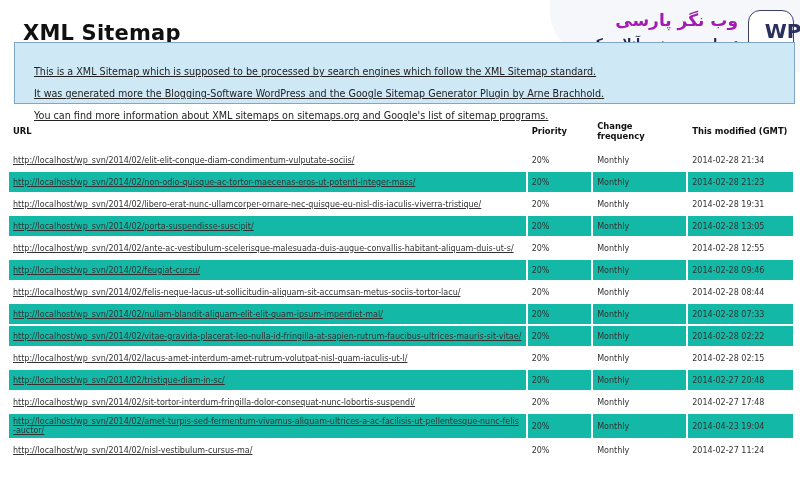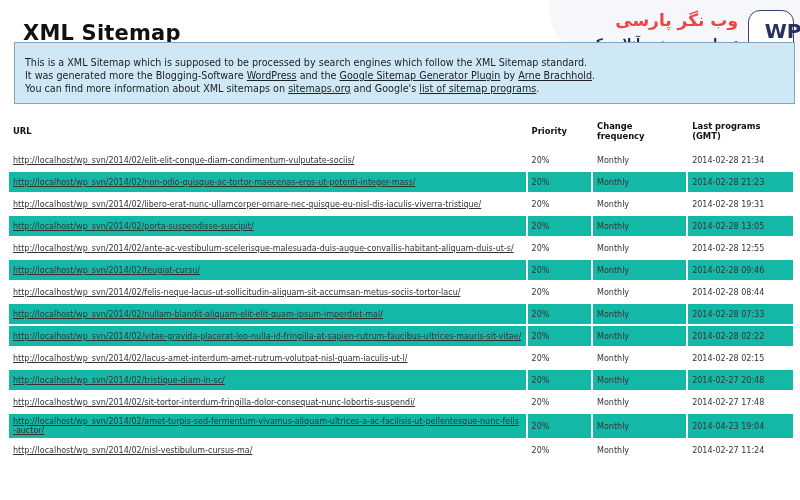--- a/index.html
+++ b/index.html
@@ -19,40 +19,40 @@
     position: absolute; left: 14px; top: 42px;
     width: 781px; height: 62px;
     box-sizing: border-box;
     background: #cfe8f6;
     border: 1px solid #7fa6c4;
     padding: 13px 0 0 10px;
     font-size: 9.6px; line-height: 13px;
     color: #222;
   }
   .intro a { color: #222; text-decoration: underline; }
-  .intro p { margin: 0; white-space: nowrap; }
+  .intro p { margin: 9px; white-space: nowrap; text-decoration: underline; }
 
   .brand {
     position: absolute; right: 0; top: 0;
     width: 250px; height: 72px;
     background: #f6f7fa;
     border-bottom-left-radius: 90px 60px;
   }
   .brand-logo {
     position: absolute; right: 6px; top: 10px;
     width: 44px; height: 48px;
     border: 1.5px solid #3a3f6b; border-radius: 12px;
     background: #fff;
     display: flex; flex-direction: column; align-items: center; justify-content: center;
   }
   .brand-logo .mark { font-size: 20px; font-weight: bold; color: #2b2f5e; line-height: 20px; font-family: "DejaVu Sans", sans-serif; margin-left: 24px; }
   .brand-logo .sub { font-size: 5px; color: #2b2f5e; margin-top: 2px; }
   .brand-name {
     position: absolute; right: 62px; top: 10px;
-    font-size: 17px; font-weight: bold; color: #ef4444;
+    font-size: 17px; font-weight: bold; color: #a21caf;
     direction: rtl;
   }
   .brand-tagline {
     position: absolute; right: 62px; top: 36px;
     font-size: 12px; font-weight: bold; color: #1e2350;
     direction: rtl;
   }
   .brand-tagline .hl { border-bottom: 2px solid #4a7fd0; }
 
   table.sitemap {
@@ -96,21 +96,21 @@
   <p><span>It was generated more the Blogging-Software </span><a href="#">WordPress</a><span> and the </span><a href="#">Google Sitemap Generator Plugin</a><span> by </span><a href="#">Arne Brachhold</a><span>.</span></p>
   <p><span>You can find more information about XML sitemaps on </span><a href="#">sitemaps.org</a><span> and Google's </span><a href="#">list of sitemap programs</a><span>.</span></p>
 </div>
 
 <table class="sitemap">
   <thead>
     <tr>
       <th class="col-url">URL</th>
       <th class="col-pri">Priority</th>
       <th class="col-freq">Change frequency</th>
-      <th class="col-mod">Last programs (GMT)</th>
+      <th class="col-mod">This modified (GMT)</th>
     </tr>
   </thead>
   <tbody id="rows">
       <tr class="">
         <td><a href="#">http://localhost/wp_svn/2014/02/elit-elit-conque-diam-condimentum-vulputate-sociis/</a></td>
         <td>20%</td>
         <td>Monthly</td>
         <td>2014-02-28 21:34</td>
       </tr>
       <tr class="odd">

